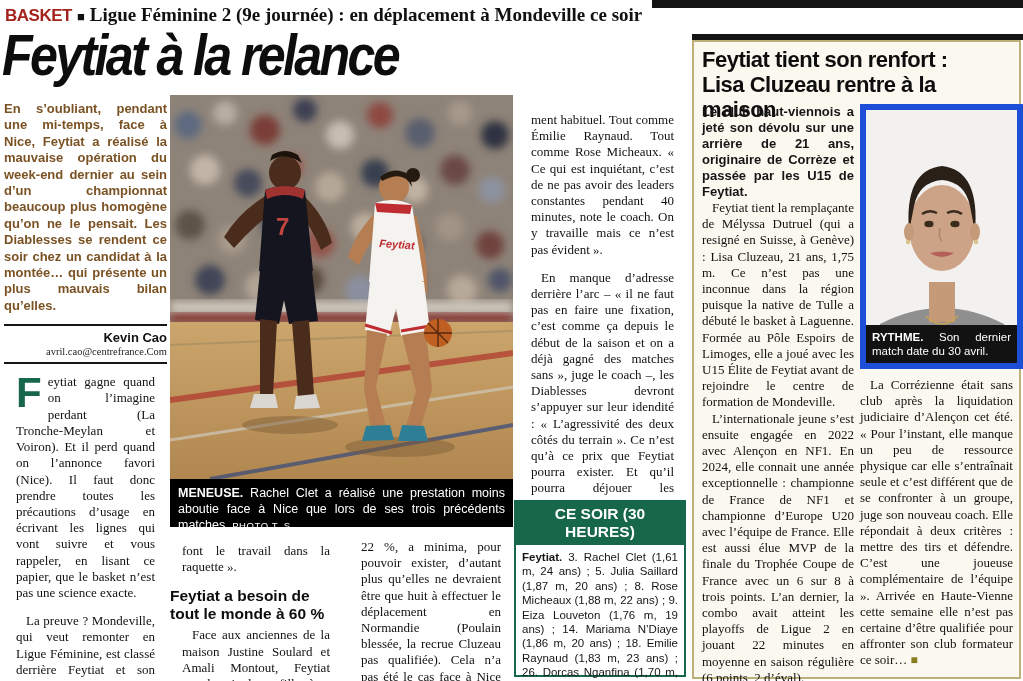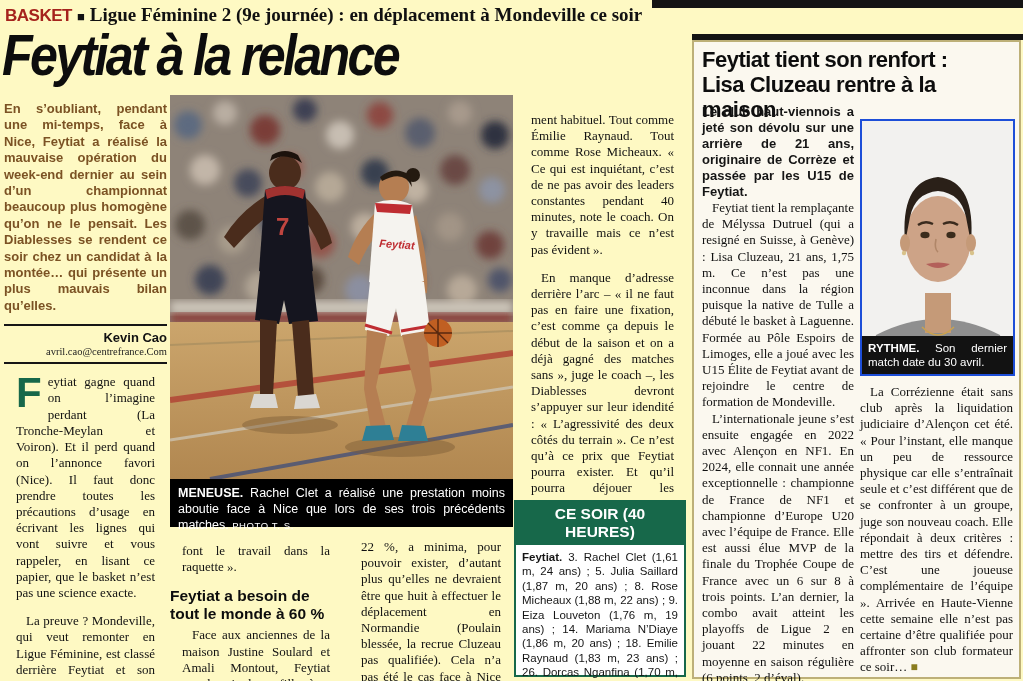--- a/index.html
+++ b/index.html
@@ -1,16 +1,16 @@
 <!DOCTYPE html>
 <html><head>
 <meta charset="utf-8">
 <style>
   html,body{margin:0;padding:0;background:#e8e8e8;}
-  .page{position:relative;width:1023px;height:681px;background:#fef9c3;overflow:hidden;
+  .page{position:relative;width:1023px;height:681px;background:#ffffff;overflow:hidden;
         font-family:"Liberation Serif",serif;color:#111;}
   
   .kicker{position:absolute;left:5px;top:4px;white-space:nowrap;}
   .kicker-label{font-family:"Liberation Sans",sans-serif;font-weight:bold;font-size:17px;color:#a5231d;letter-spacing:-0.5px;}
   .kicker-square{font-size:13px;margin:0 5px;color:#111;}
   .kicker-text{font-weight:bold;font-size:19px;color:#111;}
   .top-strip{position:absolute;left:652px;top:0;width:371px;height:8px;background:#141414;}
   .sidebar-toprule{position:absolute;left:692px;top:34px;width:331px;height:6px;background:#141414;}
   
   .headline{position:absolute;left:2px;top:22px;margin:0;font-family:"Liberation Sans",sans-serif;
@@ -55,21 +55,21 @@
   
   .sidebar{position:absolute;left:692px;top:40px;width:329px;height:639px;
            border:2px solid #bdb078;background:#fbf8ef;box-sizing:border-box;}
   .sidebar-title{font-family:"Liberation Sans",sans-serif;font-weight:bold;font-size:22px;
                  line-height:25px;letter-spacing:-0.5px;margin:5px 8px 0;color:#0d0d0d;}
   .sidebar-col1{position:absolute;left:8px;top:62px;width:152px;}
   .sidebar-lead{margin:0;font-family:"Liberation Sans",sans-serif;font-weight:bold;font-size:13px;
                 line-height:16px;text-align:justify;color:#151515;}
   .sidebar-body{margin:0;font-size:13px;line-height:16.2px;text-align:justify;}
   .sidebar-col2{position:absolute;left:166px;top:62px;width:153px;}
-  .sidebar-photo{position:relative;width:151px;height:253px;border:2px solid #1d4ed8;background:#f2f1ef;margin-top:15px;}
+  .sidebar-photo{position:relative;width:151px;height:253px;border:6px solid #1d4ed8;background:#f2f1ef;}
   .sidebar-photo svg{display:block;}
   .sp-caption{position:absolute;left:0;bottom:0;width:100%;box-sizing:border-box;background:#121212;
               color:#fff;font-family:"Liberation Sans",sans-serif;font-size:11.5px;line-height:14px;
               padding:5px 6px;text-align:justify;}
   .sp-caption .cap-label{font-weight:bold;}
   .sidebar-p3{margin-top:8px;}
 </style>
 </head>
 <body>
 
@@ -197,21 +197,21 @@
     <p class="body">22 %, a minima, pour pouvoir exister, d’autant plus qu’elles ne devraient être que huit à effectuer le déplacement en Normandie (Poulain blessée, la recrue Cluzeau pas qualifiée). Cela n’a pas été le cas face à Nice où Rachel Clet n’a pas eu son rende-</p>
   </div>
 
   <div class="col col4">
     <p class="body">ment habituel. Tout comme Émilie Raynaud. Tout comme Rose Micheaux. « Ce qui est inquiétant, c’est de ne pas avoir des leaders constantes pendant 40 minutes, note le coach. On y travaille mais ce n’est pas évident ».</p>
     <p class="body indent"><span>En manque d’adresse derrière l’arc – « il ne faut pas en faire une fixation, c’est comme ça depuis le début de la saison et on a déjà gagné des matches sans », juge le coach –, les Diablesses devront s’appuyer sur leur idendité : « L’agressivité des deux côtés du terrain ». Ce n’est qu’à ce prix que Feytiat pourra exister. Et qu’il pourra déjouer les pronostics. Encore une fois… </span><span class="endsq">■</span></p>
     <p class="footnote">(*) Feytiat 5e ex-aequo avec quatre victoires et quatre défaites. Mondeville 9e ex-aequo avec trois victoires et cinq défaites.</p>
   </div>
 
   <aside class="tonight-box">
-    <div class="tonight-header">CE SOIR (40 HEURES)</div>
+    <div class="tonight-header">CE SOIR (30 HEURES)</div>
     <div class="tonight-content"><span class="tonight-team">Feytiat.</span><span> 3. Rachel Clet (1,61 m, 24 ans) ; 5. Julia Saillard (1,87 m, 20 ans) ; 8. Rose Micheaux (1,88 m, 22 ans) ; 9. Eiza Louveton (1,76 m, 19 ans) ; 14. Mariama N’Diaye (1,86 m, 20 ans) ; 18. Emilie Raynaud (1,83 m, 23 ans) ; 26. Dorcas Nganfina (1,70 m, 20 ans) ; 29. Stépha M’Baye (1,80 m, 30 ans). Coach : Cyril Sicsic.</span></div>
   </aside>
 
   <aside class="sidebar">
     <h2 class="sidebar-title"><span>Feytiat tient son renfort :</span><br><span>Lisa Cluzeau rentre à la maison</span></h2>
 
     <div class="sidebar-col1">
       <p class="sidebar-lead">Le club haut-viennois a jeté son dévolu sur une arrière de 21 ans, originaire de Corrèze et passée par les U15 de Feytiat.</p>
       <p class="sidebar-body indent">Feytiat tient la remplaçante de Mélyssa Dutruel (qui a resigné en Suisse, à Genève) : Lisa Cluzeau, 21 ans, 1,75 m. Ce n’est pas une inconnue dans la région puisque la native de Tulle a débuté le basket à Laguenne. Formée au Pôle Espoirs de Limoges, elle a joué avec les U15 Élite de Feytiat avant de rejoindre le centre de formation de Mondeville.</p>
       <p class="sidebar-body indent">L’internationale jeune s’est ensuite engagée en 2022 avec Alençon en NF1. En 2024, elle connait une année exceptionnelle : championne de France de NF1 et championne d’Europe U20 avec l’équipe de France. Elle est aussi élue MVP de la finale du Trophée Coupe de France avec un 6 sur 8 à trois points. L’an dernier, la combo avait atteint les playoffs de Ligue 2 en jouant 22 minutes en moyenne en saison régulière (6 points, 2 d’éval).</p>

